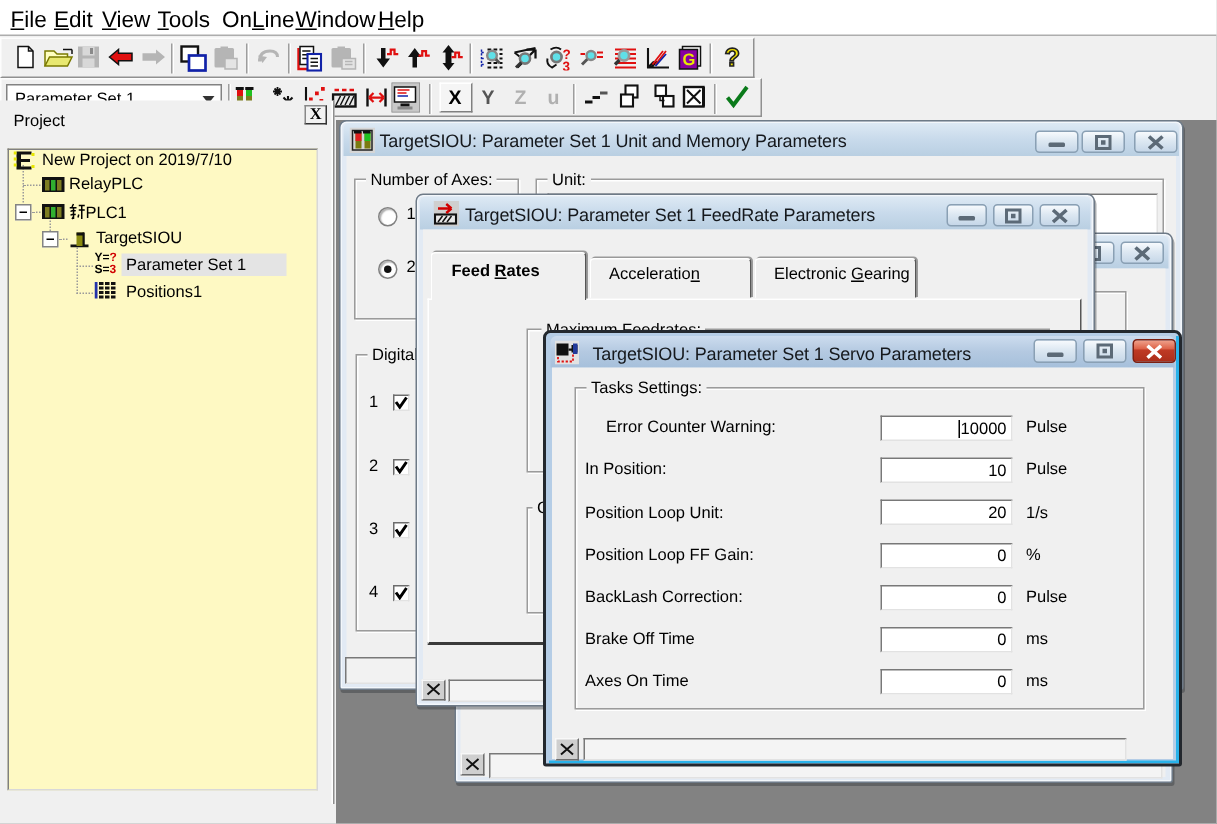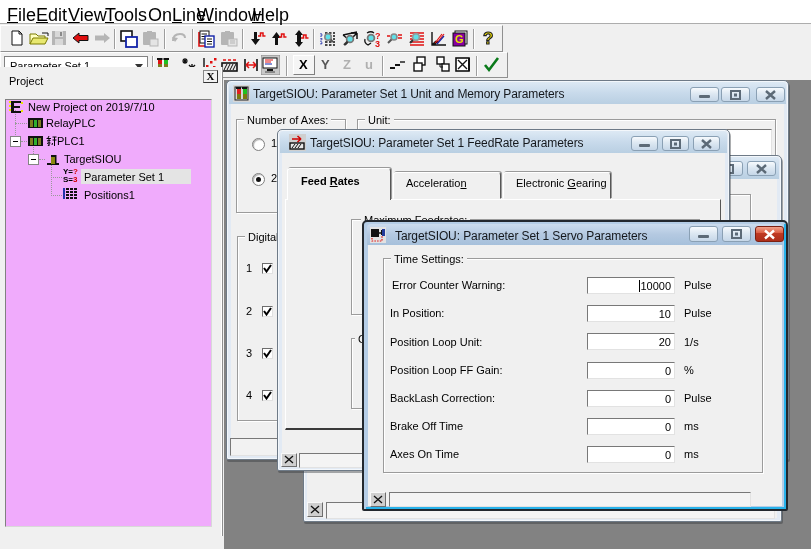--- a/index.html
+++ b/index.html
@@ -1,28 +1,28 @@
 <!DOCTYPE html>
 <html><head><meta charset="utf-8"><style>
 html,body{margin:0;padding:0;width:811px;height:549px;font-family:"Liberation Sans",sans-serif;overflow:hidden;background:#f0f0f0}
 *{box-sizing:border-box}svg{display:block}
 .a{position:absolute}
 #menubar{position:absolute;left:0;top:0;width:811px;height:24px;background:#fff;border-bottom:1px solid #adadad}
-.mi{position:absolute;top:5px;font-size:18px;color:#000;white-space:nowrap}
+.mi{position:absolute;top:5px;font-size:15px;color:#000;white-space:nowrap}
 #tb1{position:absolute;left:0;top:25px;width:503px;height:27px;background:#f0f0f0;border:1px solid;border-color:#fdfdfd #909090 #909090 #fdfdfd}
 #tb2{position:absolute;left:0;top:52px;width:508px;height:26px;background:#f0f0f0;border:1px solid;border-color:#fdfdfd #909090 #909090 #fdfdfd}
 .sep1{position:absolute;top:3px;width:2px;height:20px;border-left:1px solid #9d9d9d;border-right:1px solid #fff}
 .ic{position:absolute}
 #combo{position:absolute;left:3px;top:3px;width:144px;height:19px;background:#fff;border:1px solid #828282}
 #combo span{position:absolute;left:5px;top:3px;font-size:11px}
 #combo .da{position:absolute;right:4px;top:7px;width:0;height:0;border:4px solid transparent;border-top:5px solid #333}
 #panel{position:absolute;left:0;top:67px;width:223px;height:469px;background:#f0f0f0;border-right:1px solid #8e8e8e;box-shadow:inset -1px 0 0 #fff}
 #ptitle{position:absolute;left:9px;top:8px;font-size:11px;color:#000}
 #pclose{position:absolute;left:203px;top:3px;width:15px;height:13px;background:#f2f2f2;border:1px solid;border-color:#888 #333 #333 #888;font-family:"Liberation Serif",serif;font-weight:bold;font-size:11px;text-align:center;line-height:11px}
-#tree{position:absolute;left:5px;top:32px;width:207px;height:428px;background:#f0abfc;border:1px solid;border-color:#808080 #d8d8d8 #d8d8d8 #808080}
+#tree{position:absolute;left:5px;top:32px;width:207px;height:428px;background:#fef9c3;border:1px solid;border-color:#808080 #d8d8d8 #d8d8d8 #808080}
 .ti{position:absolute;font-size:11px;color:#000;white-space:nowrap}
 .dotv{position:absolute;width:1px;border-left:1px dotted #9a9a9a}
 .doth{position:absolute;height:1px;border-top:1px dotted #9a9a9a}
 .exp{position:absolute;width:11px;height:11px;background:#fff;border:1px solid #848484}
 .exp::after{content:"";position:absolute;left:2px;top:4px;width:5px;height:1px;background:#000}
 #mdi{position:absolute;left:224px;top:80px;width:587px;height:469px;background:#828282}
 .win{position:absolute;border:1px solid #6e7a87;border-radius:5px 5px 2px 2px;background:#e2eaf4;box-shadow:inset 0 0 0 1px rgba(255,255,255,.6),1px 2px 0 rgba(45,50,56,.4)}
 .tbar{position:absolute;left:2px;right:2px;top:1px;height:22px;border-radius:4px 4px 0 0;background:linear-gradient(#dde9f4,#c8daeb 50%,#b9cfe2)}
 .winA{position:absolute;border:2px solid #23282e;border-radius:5px 5px 2px 2px;background:#b5cde6;box-shadow:inset 2px 2px 0 #b5cde6,inset -2px -2px 0 #28b2ea}
 .winA .tbar{left:3px;right:3px;top:2px;height:21px;background:linear-gradient(#ccdcee,#b4c9e1 50%,#a6c0db)}
@@ -477,23 +477,23 @@
         <rect x="12" y="5.5" width="3" height="3" fill="#5c6a77"></rect>
       </svg>
     </div>
  <div class="cb cbx" style="left:391px">
       <svg width="27" height="14">
         <path d="M9 3.5 L18 11.5 M18 3.5 L9 11.5" stroke="#fff" stroke-width="2.4"></path>
       </svg>
     </div>
  <div class="body">
   <div class="grp" style="left:15px;top:13px;width:380px;height:215px">
-        <span>Time Settings:</span>
-      </div>
-  <span class="lbl" style="left:24px;top:34px">Error Counter Warning:</span>
+        <span>Tasks Settings:</span>
+      </div>
+  <span class="lbl" style="left:36px;top:34px">Error Counter Warning:</span>
       <div class="tf" style="left:219px;top:32px"><span style="border-left:1px solid #000">10000</span></div>
       <span class="lbl" style="left:316px;top:34px">Pulse</span>
   <span class="lbl" style="left:22px;top:62px">In Position:</span>
       <div class="tf" style="left:219px;top:60px">10</div>
       <span class="lbl" style="left:316px;top:62px">Pulse</span>
   <span class="lbl" style="left:22px;top:91px">Position Loop Unit:</span>
       <div class="tf" style="left:219px;top:88px">20</div>
       <span class="lbl" style="left:316px;top:91px">1/s</span>
   <span class="lbl" style="left:22px;top:119px">Position Loop FF Gain:</span>
       <div class="tf" style="left:219px;top:117px">0</div>

